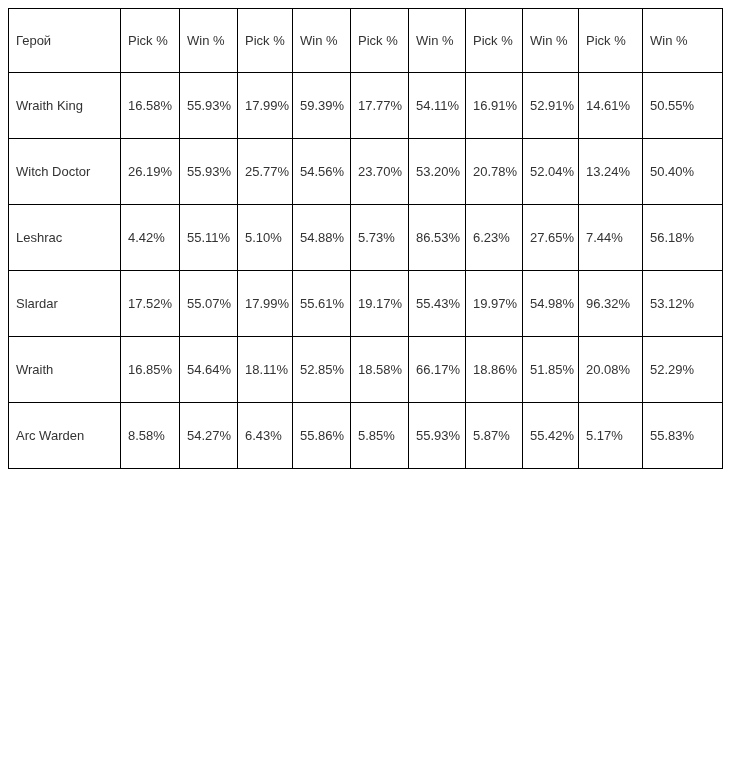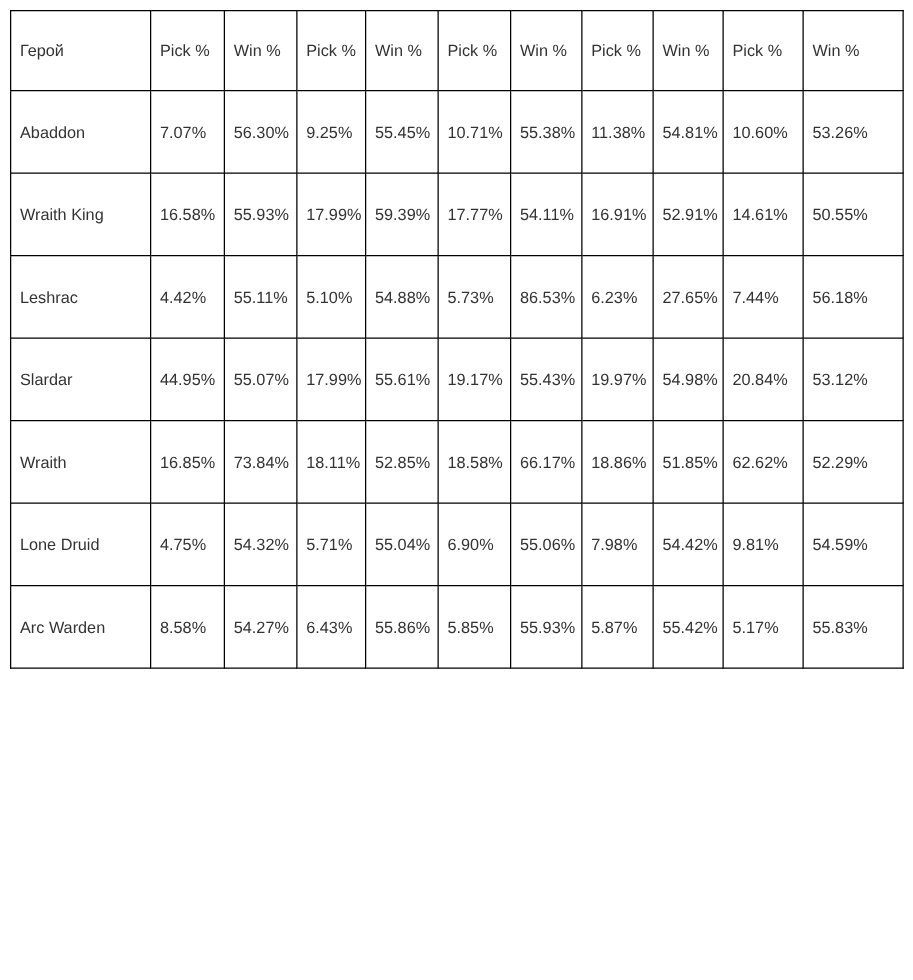--- a/index.html
+++ b/index.html
@@ -67,96 +67,83 @@
       <td>Pick %</td>
       <td>Win %</td>
       <td>Pick %</td>
       <td>Win %</td>
       <td>Pick %</td>
       <td>Win %</td>
     </tr>
   </tbody>
   <tbody id="stats-body">
       <tr class="data-row">
-        <td>Abaddon</td>
-        <td>7.07%</td>
-        <td>56.30%</td>
-        <td>9.25%</td>
-        <td>55.45%</td>
-        <td>10.71%</td>
-        <td>55.38%</td>
-        <td>11.38%</td>
-        <td>54.81%</td>
-        <td>10.60%</td>
-        <td>53.26%</td>
-      </tr>
-      <tr class="data-row">
         <td>Wraith King</td>
         <td>16.58%</td>
         <td>55.93%</td>
         <td>17.99%</td>
         <td>59.39%</td>
         <td>17.77%</td>
         <td>54.11%</td>
         <td>16.91%</td>
         <td>52.91%</td>
         <td>14.61%</td>
         <td>50.55%</td>
+      </tr>
+      <tr class="data-row">
+        <td>Witch Doctor</td>
+        <td>26.19%</td>
+        <td>55.93%</td>
+        <td>25.77%</td>
+        <td>54.56%</td>
+        <td>23.70%</td>
+        <td>53.20%</td>
+        <td>20.78%</td>
+        <td>52.04%</td>
+        <td>13.24%</td>
+        <td>50.40%</td>
       </tr>
       <tr class="data-row">
         <td>Leshrac</td>
         <td>4.42%</td>
         <td>55.11%</td>
         <td>5.10%</td>
         <td>54.88%</td>
         <td>5.73%</td>
         <td>86.53%</td>
         <td>6.23%</td>
         <td>27.65%</td>
         <td>7.44%</td>
         <td>56.18%</td>
       </tr>
       <tr class="data-row">
         <td>Slardar</td>
-        <td>44.95%</td>
+        <td>17.52%</td>
         <td>55.07%</td>
         <td>17.99%</td>
         <td>55.61%</td>
         <td>19.17%</td>
         <td>55.43%</td>
         <td>19.97%</td>
         <td>54.98%</td>
-        <td>20.84%</td>
+        <td>96.32%</td>
         <td>53.12%</td>
       </tr>
       <tr class="data-row">
         <td>Wraith</td>
         <td>16.85%</td>
-        <td>73.84%</td>
+        <td>54.64%</td>
         <td>18.11%</td>
         <td>52.85%</td>
         <td>18.58%</td>
         <td>66.17%</td>
         <td>18.86%</td>
         <td>51.85%</td>
-        <td>62.62%</td>
+        <td>20.08%</td>
         <td>52.29%</td>
-      </tr>
-      <tr class="data-row">
-        <td>Lone Druid</td>
-        <td>4.75%</td>
-        <td>54.32%</td>
-        <td>5.71%</td>
-        <td>55.04%</td>
-        <td>6.90%</td>
-        <td>55.06%</td>
-        <td>7.98%</td>
-        <td>54.42%</td>
-        <td>9.81%</td>
-        <td>54.59%</td>
       </tr>
       <tr class="data-row">
         <td>Arc Warden</td>
         <td>8.58%</td>
         <td>54.27%</td>
         <td>6.43%</td>
         <td>55.86%</td>
         <td>5.85%</td>
         <td>55.93%</td>
         <td>5.87%</td>

